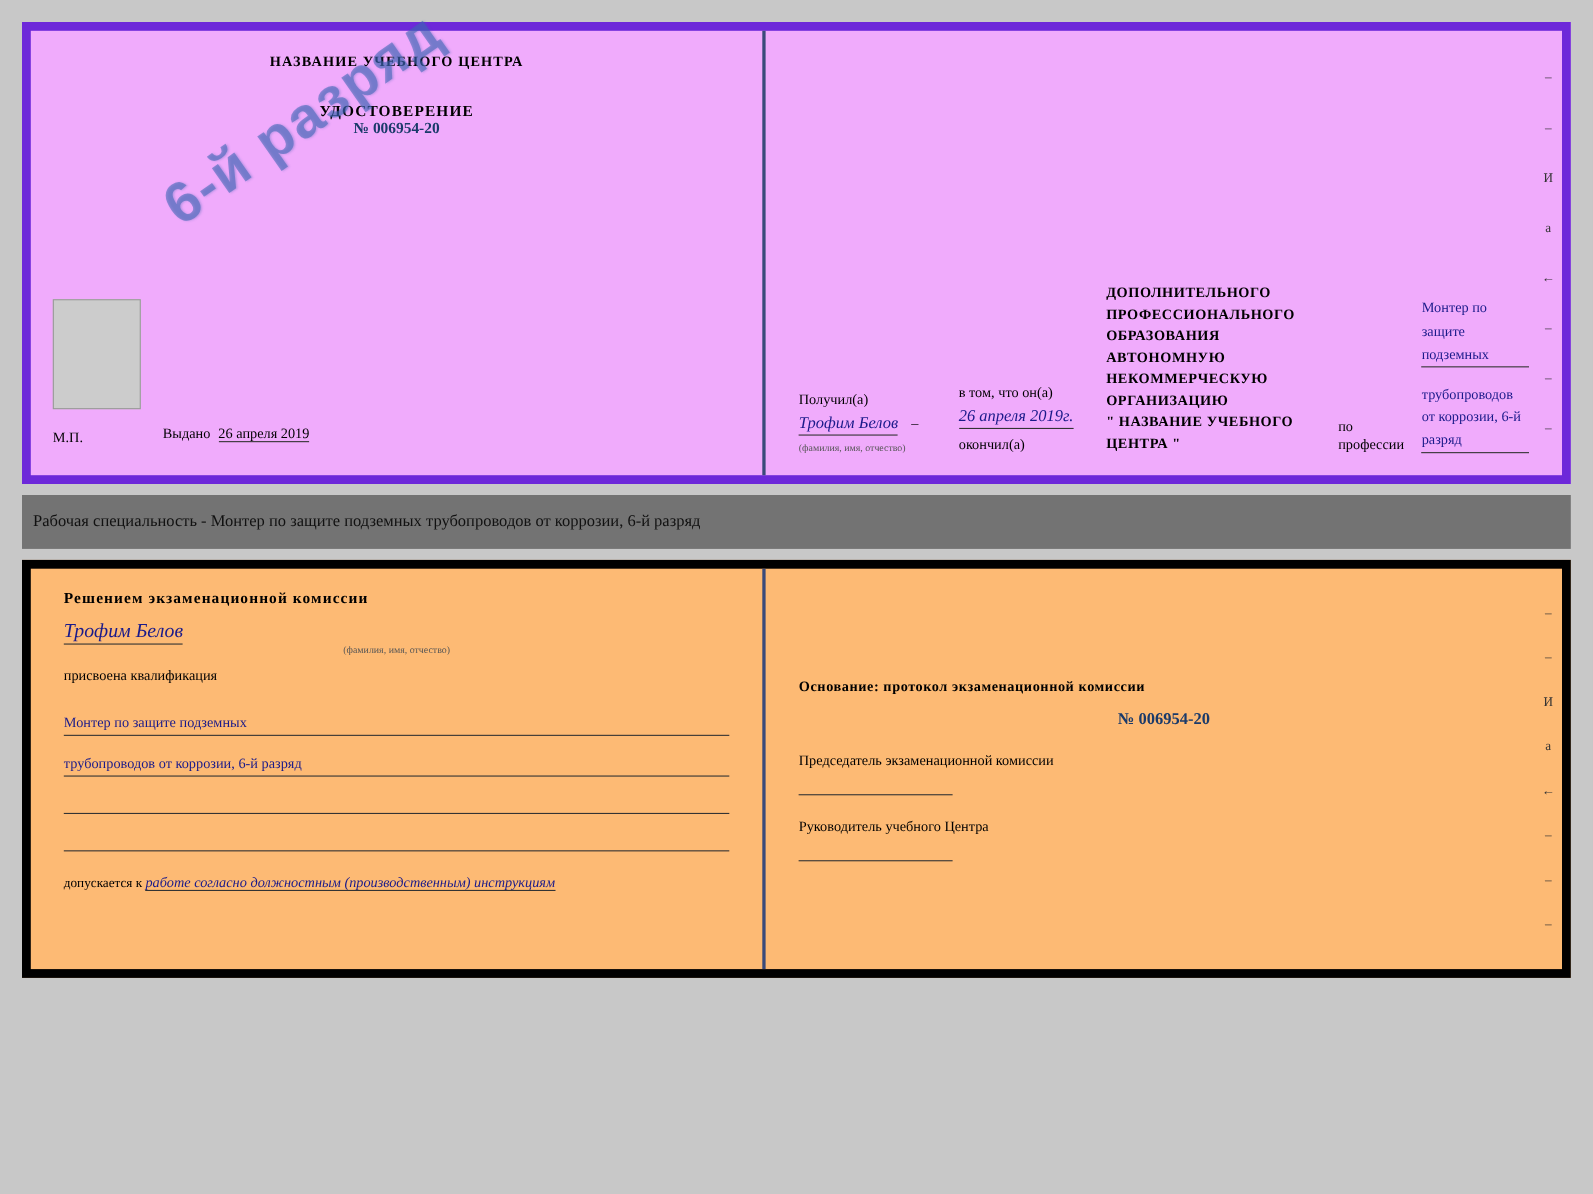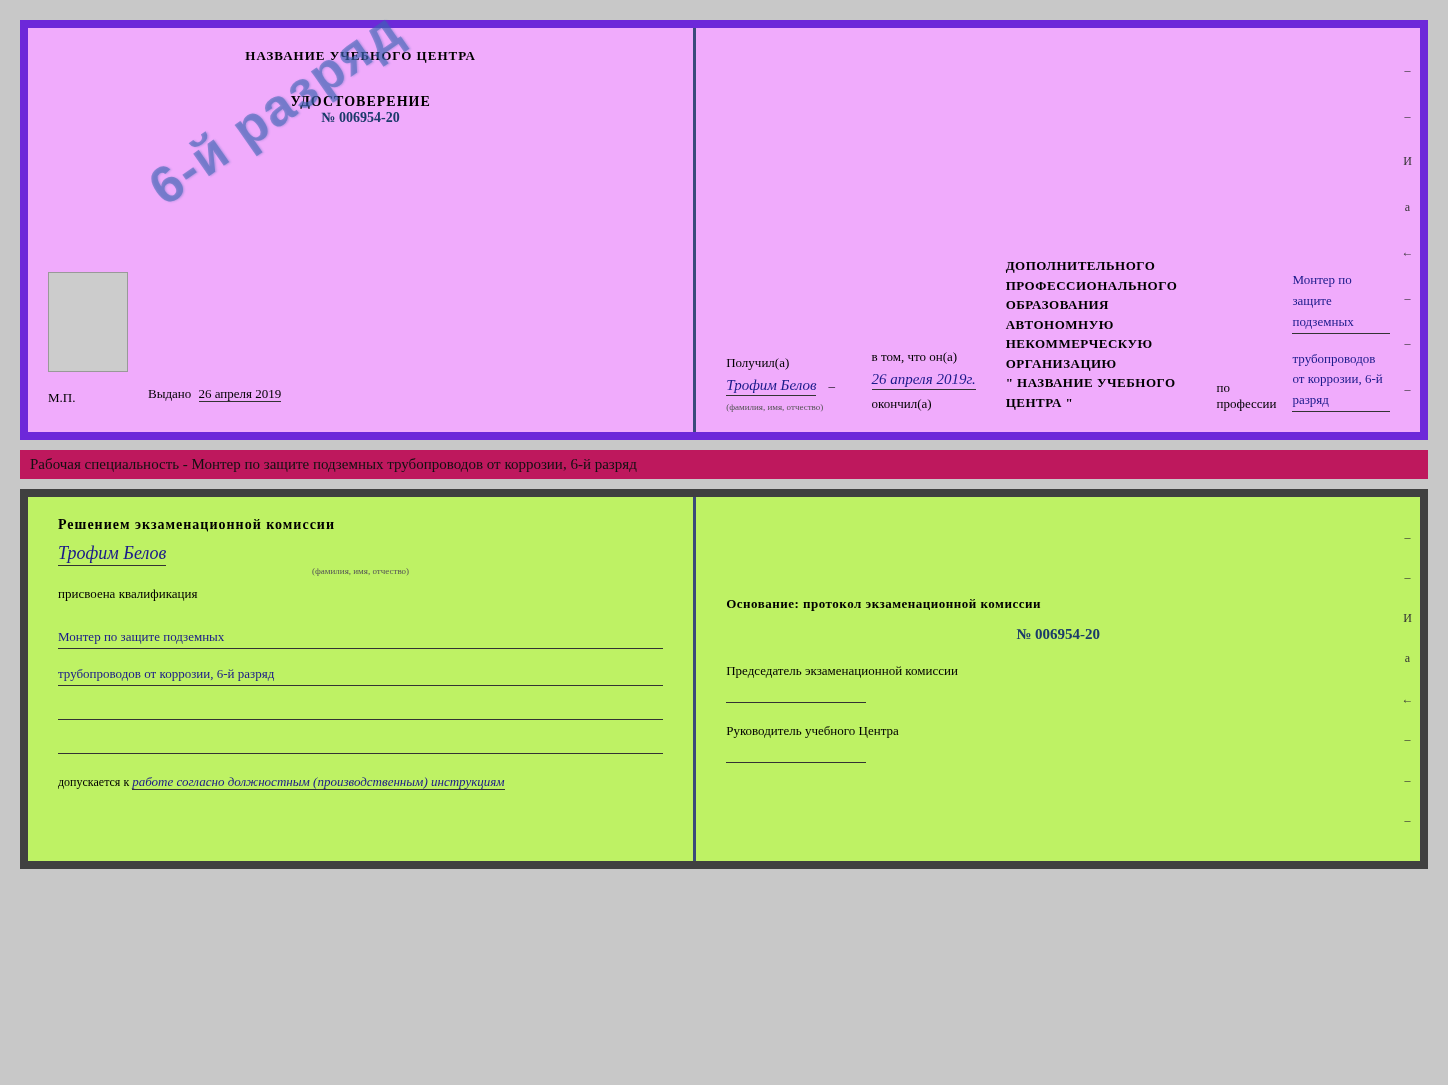--- a/index.html
+++ b/index.html
@@ -170,29 +170,29 @@
 
     .side-dash {
       font-size: 12px;
       color: #333;
     }
 
     
     .specialty-line {
       font-size: 15px;
       color: #111;
-      padding: 6px 10px;
-      background: #be185d;
+      padding: 16px 10px;
+      background: #737373;
     }
 
     
     .cert-bottom {
       display: flex;
-      border: 8px solid #404040;
-      background: #bef264;
+      border: 8px solid #000000;
+      background: #fdba74;
       position: relative;
       min-height: 380px;
     }
 
     .cert-bottom-left {
       width: 48%;
       border-right: 3px solid #3a4a7a;
       padding: 20px 30px;
       position: relative;
       display: flex;

